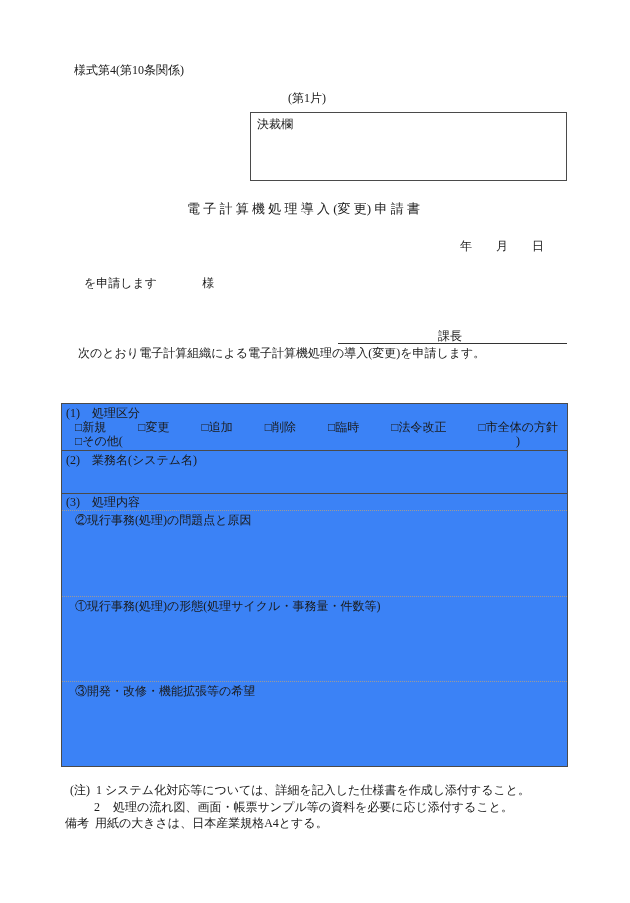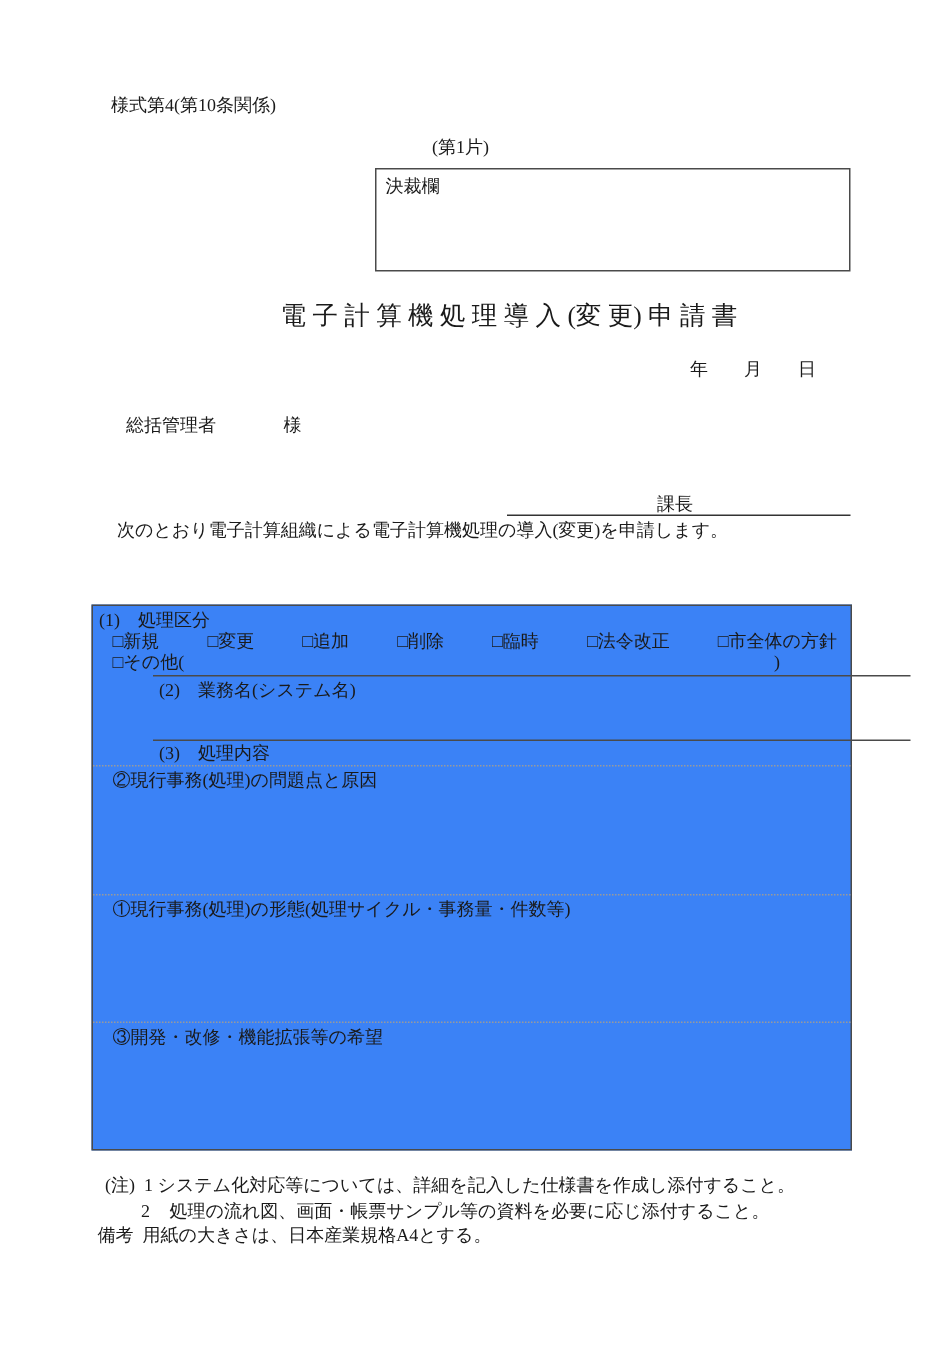--- a/index.html
+++ b/index.html
@@ -16,21 +16,21 @@
 
   
   .approval-box {
     position:absolute; left:250px; top:112px;
     width:317px; height:69px;
     border:1px solid #4a4a4a;
     padding:4px 6px;
   }
 
   
-  .doc-title { left:187px; top:201px; font-size:17px; }
+  .doc-title { left:187px; top:201px; font-size:13px; }
 
   
   .date-line { left:460px; top:239px; display:flex; gap:24px; }
 
   
   .addressee-line { left:84px; top:276px; display:flex; gap:45px; }
 
   
   .signature-line {
     position:absolute; left:338px; top:329px;
@@ -42,21 +42,21 @@
   .intro-line { left:78px; top:346px;text-align:center; }
 
   
   .form-table {
     position:absolute; left:61px; top:403px;
     width:507px;
     border:1px solid #4a4a4a;
     background:#3b82f6;
   }
   .row { position:relative; width:100%; }
-  .row-solid { border-top:1px solid #4a4a4a;margin-left:40px; }
+  .row-solid { border-top:1px solid #4a4a4a; }
   .row-dotted { border-top:1px dotted #9a9a9a; }
   .r1 { height:46px; padding:2px 0 0 4px; }
   .r2 { height:43px; padding:2px 0 0 4px; }
   .r3h { height:17px; padding:1px 0 0 4px; }
   .rs1 { height:85px; padding:2px 0 0 13px; }
   .rs2 { height:86px; padding:2px 0 0 13px; }
   .rs3 { height:85px; padding:2px 0 0 13px; }
   .cbx-line { display:flex; gap:32px; margin-left:9px; line-height:14px; }
   .line14 { line-height:14px; }
   .other-line { margin-left:9px; position:relative; line-height:14px; }
@@ -84,21 +84,21 @@
 
 <div class="abs doc-title">電 子 計 算 機 処 理 導 入 (変 更) 申 請 書</div>
 
 <div class="abs date-line">
   <span>年</span>
   <span>月</span>
   <span>日</span>
 </div>
 
 <div class="abs addressee-line">
-  <span>総括管理者</span>
+  <span>を申請します</span>
   <span>様</span>
 </div>
 
 <div class="signature-line">
   <span>課長</span>
 </div>
 
 <div class="abs intro-line">次のとおり電子計算組織による電子計算機処理の導入(変更)を申請します。</div>
 
 <div class="form-table">

